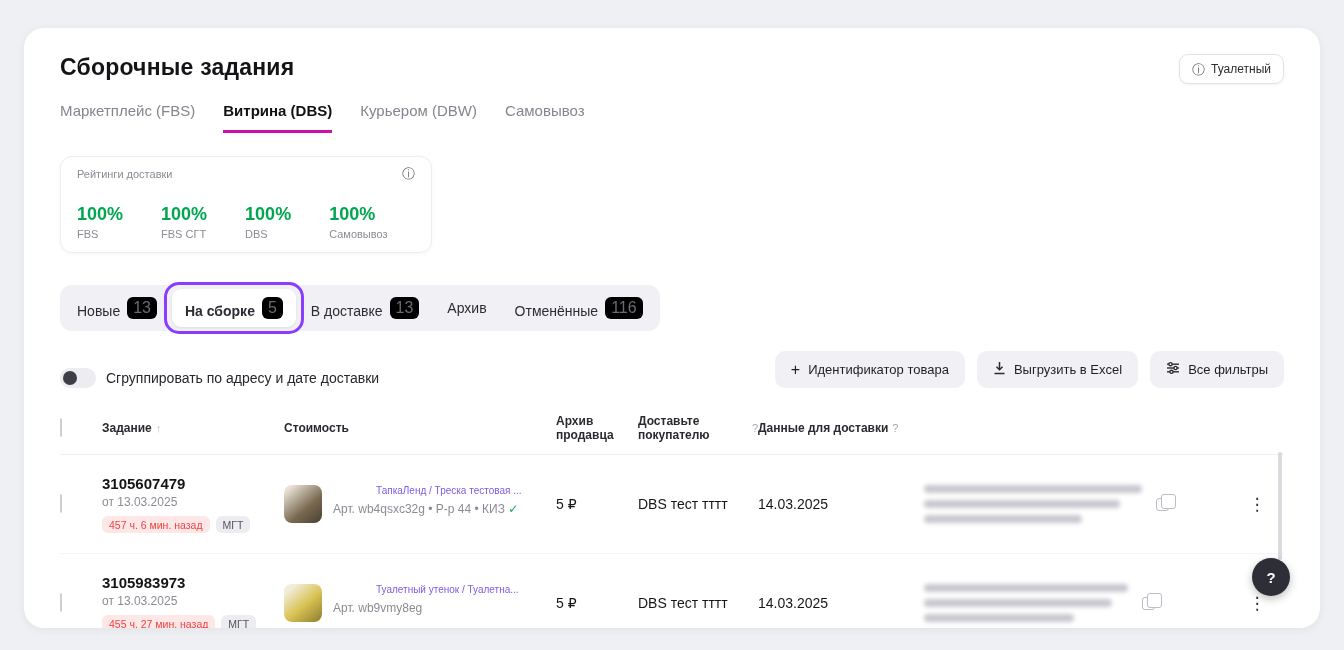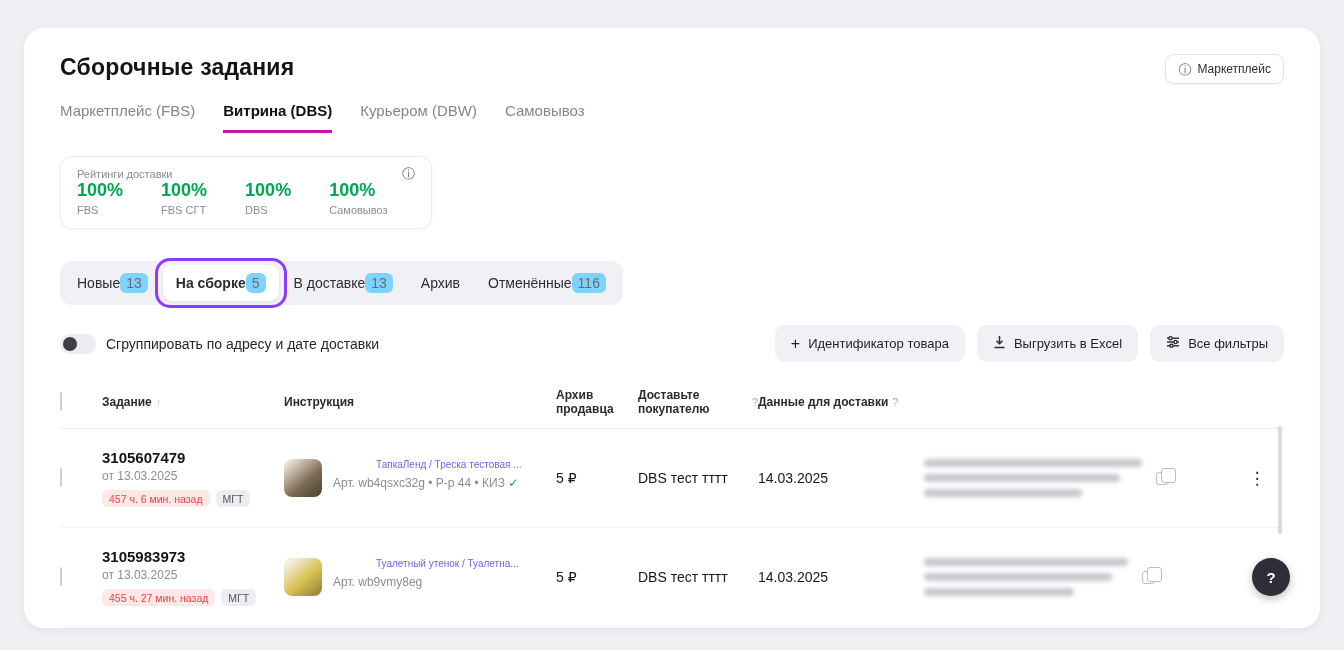--- a/index.html
+++ b/index.html
@@ -21,35 +21,35 @@
   
   .tabs { display:flex; gap:28px; margin-top:18px; border-bottom:1px solid transparent; }
   .tab { font-size:15px; color:#85858f; padding-bottom:11px; cursor:pointer; }
   .tab.active { color:#101013; font-weight:bold; border-bottom:3px solid #cb11ab; }
 
   
   .ratings { margin-top:22px; width:372px; border:1px solid #ececf1; border-radius:12px;
              padding:10px 16px 12px 16px; box-shadow:0 1px 4px rgba(20,20,30,.04); }
   .ratings-head { display:flex; justify-content:space-between; align-items:center; }
   .ratings-title { font-size:11px; color:#8b8b94; }
-  .ratings-items { display:flex; gap:38px; margin-top:0; }
+  .ratings-items { display:flex; gap:38px; margin-top:24px; }
   .rating-val { font-size:18px; font-weight:bold; color:#00a650; }
   .rating-lbl { font-size:11px; color:#8b8b94; margin-top:3px; }
 
   
   .segments { margin-top:32px; display:inline-flex; align-items:center; background:#f1f1f5;
               border-radius:12px; padding:4px; gap:2px; position:relative; }
-  .segment { display:flex; align-items:center; padding:8px 13px; border-radius:9px;
+  .segment { display:flex; align-items:flex-end; gap:7px; padding:8px 13px; border-radius:9px;
              font-size:14px; color:#2c2c33; cursor:pointer; white-space:nowrap; }
   .segment.active { background:#fff; font-weight:bold; box-shadow:0 1px 3px rgba(0,0,0,.08); position:relative; }
-  .count-pill { background:#7dd3fc; color:#6a6a74; font-size:14px; border-radius:6px; padding:2px 6px; font-weight:normal; }
+  .count-pill { background:#000000; color:#6a6a74; font-size:16px; border-radius:6px; padding:2px 6px; font-weight:normal; }
   .annotation { position:absolute; inset:-7px -8px; border:3px solid #8b3dff; border-radius:15px; pointer-events:none; }
 
   
-  .toolbar { margin-top:20px; display:flex; align-items:center; justify-content:space-between; }
+  .toolbar { margin-top:20px; display:flex; align-items:flex-end; justify-content:space-between; }
   .toggle-wrap { display:flex; align-items:center; gap:10px; cursor:pointer; }
   .toggle { width:36px; height:20px; background:#ededf1; border-radius:10px; position:relative; }
   .toggle-knob { position:absolute; left:3px; top:3px; width:14px; height:14px; border-radius:50%; background:#3e3e47; }
   .toggle-label { font-size:14px; color:#26262c; }
   .toolbar-buttons { display:flex; gap:12px; }
   .tool-btn { display:flex; align-items:center; gap:8px; background:#f1f1f5; border:none; border-radius:10px;
               padding:10px 16px; font-size:13px; color:#1e1e24; font-family:inherit; cursor:pointer; font-weight:500; }
   .tool-btn .plus { font-size:16px; line-height:1; color:#1e1e24; }
 
   
@@ -101,21 +101,21 @@
 </head>
 <body>
 
 <div class="card">
 
   
   <div class="card-head">
     <h1>Сборочные задания</h1>
     <button class="instruction-btn">
       <span class="info-glyph">ⓘ</span>
-      <span>Маркетплейс</span>
+      <span>Туалетный</span>
     </button>
   </div>
 
   
   <nav class="tabs">
     <div class="tab">Маркетплейс (FBS)</div>
     <div class="tab active">Витрина (DBS)</div>
     <div class="tab">Курьером (DBW)</div>
     <div class="tab">Самовывоз</div>
   </nav>
@@ -216,21 +216,21 @@
   
   <div class="table">
 
     <div class="tgrid thead">
       <div><span class="checkbox"></span></div>
       <div class="th">
         <span>Задание</span>
         <span class="sort-ic">↑</span>
       </div>
       <div class="th">
-          <span>Инструкция</span>
+          <span>Стоимость</span>
         </div>
       <div class="th">
           <span>Архив продавца</span>
         </div>
       <div class="th">
         <span>Доставьте покупателю</span>
         <span class="help-mark">?</span>
       </div>
       <div class="th">
         <span>Данные для доставки</span>

